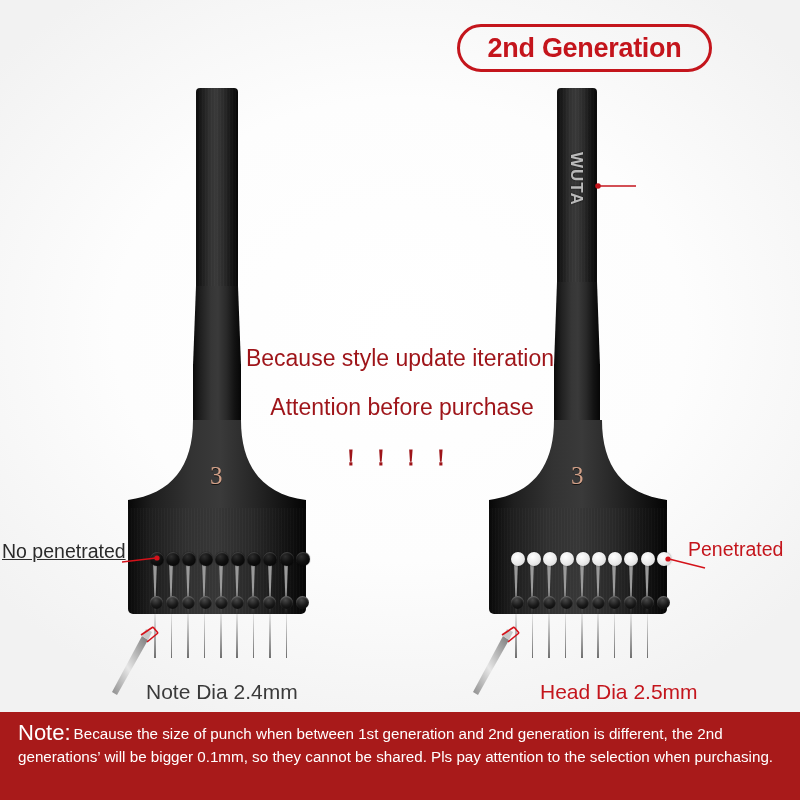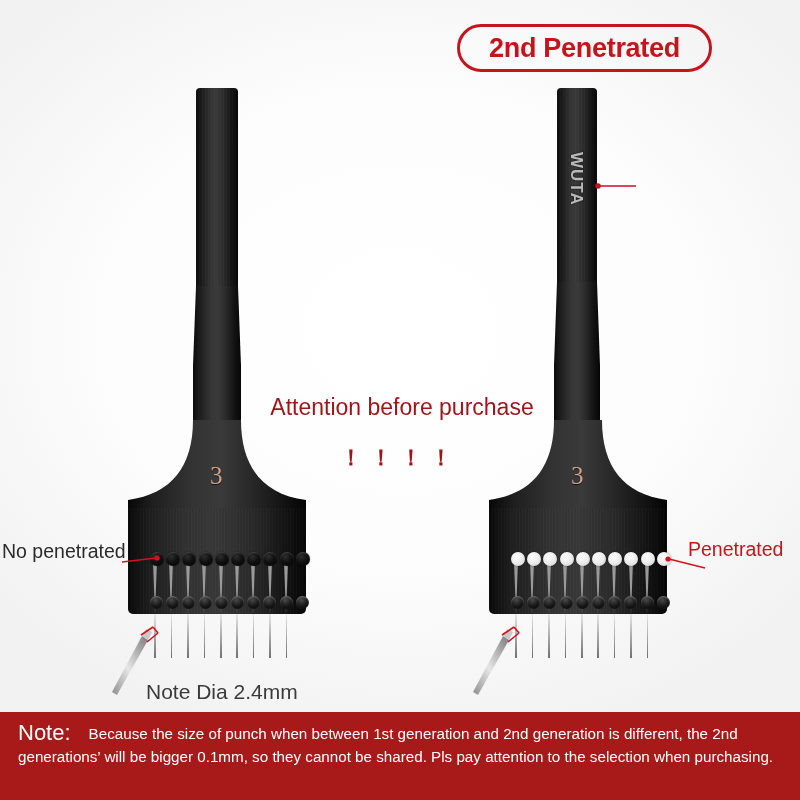--- a/index.html
+++ b/index.html
@@ -137,21 +137,21 @@
 
   
   .loose-needle { position: absolute; z-index: 7; }
 
   
   .callout-text {
     position: absolute;
     white-space: nowrap;
     font-size: 19px;
   }
-  #label-no-penetrated { left: 2px; top: 540px; color: #2b2b2b; font-size: 19.5px; }
+  #label-no-penetrated { left: 2px; top: 540px; color: #2b2b2b; font-size: 19.5px; text-decoration: underline; }
   #label-penetrated   { left: 688px; top: 538px; color: #c4151c; font-size: 19.5px; text-align: right; }
   #label-wuta-brand   { left: 633px; top: 177px; color: #c4151c; font-size: 19px; }
   #label-dia-left     { left: 146px; top: 680px; color: #3a3a3a; font-size: 21px; }
   #label-dia-right    { left: 540px; top: 680px; color: #c4151c; font-size: 21px; }
 
   .leader { position: absolute; z-index: 8; }
 
   
   .notice {
     position: absolute;
@@ -188,30 +188,30 @@
     color: #ffffff;
     padding: 9px 14px 0 18px;
   }
   #note-banner .note-body {
     font-size: 15.2px;
     line-height: 23px;
   }
   #note-label {
     font-size: 22px;
     vertical-align: -1px;
-    margin-right: 18px;
+    margin-right: 3px;
   }
 </style>
 </head>
 <body>
 
 <div id="stage">
 
   <div id="pill-gen2" class="gen-pill">
-    <span>2nd Penetrated</span>
+    <span>2nd Generation</span>
   </div>
 
   <div class="tool" id="tool-left">
 
     <div class="handle" style="left:196px; top:88px; width:42px; height:200px;"></div>
 
     <div class="neck" style="left:193px; top:286px; width:48px; height:80px;
          clip-path: polygon(3px 0, 45px 0, 48px 80px, 0 80px);"></div>
     <div class="neck" style="left:193px; top:364px; width:48px; height:60px;"></div>
 
@@ -389,21 +389,23 @@
     <line x1="44" y1="16" x2="8" y2="7" stroke="#d4121a" stroke-width="1.7"></line>
     <circle cx="7" cy="7" r="2.6" fill="#d4121a"></circle>
   </svg>
 
   <svg class="leader" style="left:594px; top:178px;" width="44" height="16">
     <line x1="5" y1="8" x2="42" y2="8" stroke="#c4151c" stroke-width="1.7"></line>
     <circle cx="4" cy="8" r="2.8" fill="#c4151c"></circle>
   </svg>
 
   <div id="label-dia-left" class="callout-text">Note Dia 2.4mm</div>
-
+  <div id="label-dia-right" class="callout-text">Head Dia 2.5mm</div>
+
+  <div id="notice-line1" class="notice">Because style update iteration</div>
   <div id="notice-line2" class="notice">Attention before purchase</div>
   <div id="notice-bangs" class="notice">！！！！</div>
 
   <div id="note-banner">
     <div class="note-body">
       <span id="note-label">Note:</span><span>Because the size of punch when between 1st generation and 2nd generation is different, the 2nd generations’ will be bigger 0.1mm, so they cannot be shared. Pls pay attention to the selection when purchasing.</span>
     </div>
   </div>
 
 </div>

